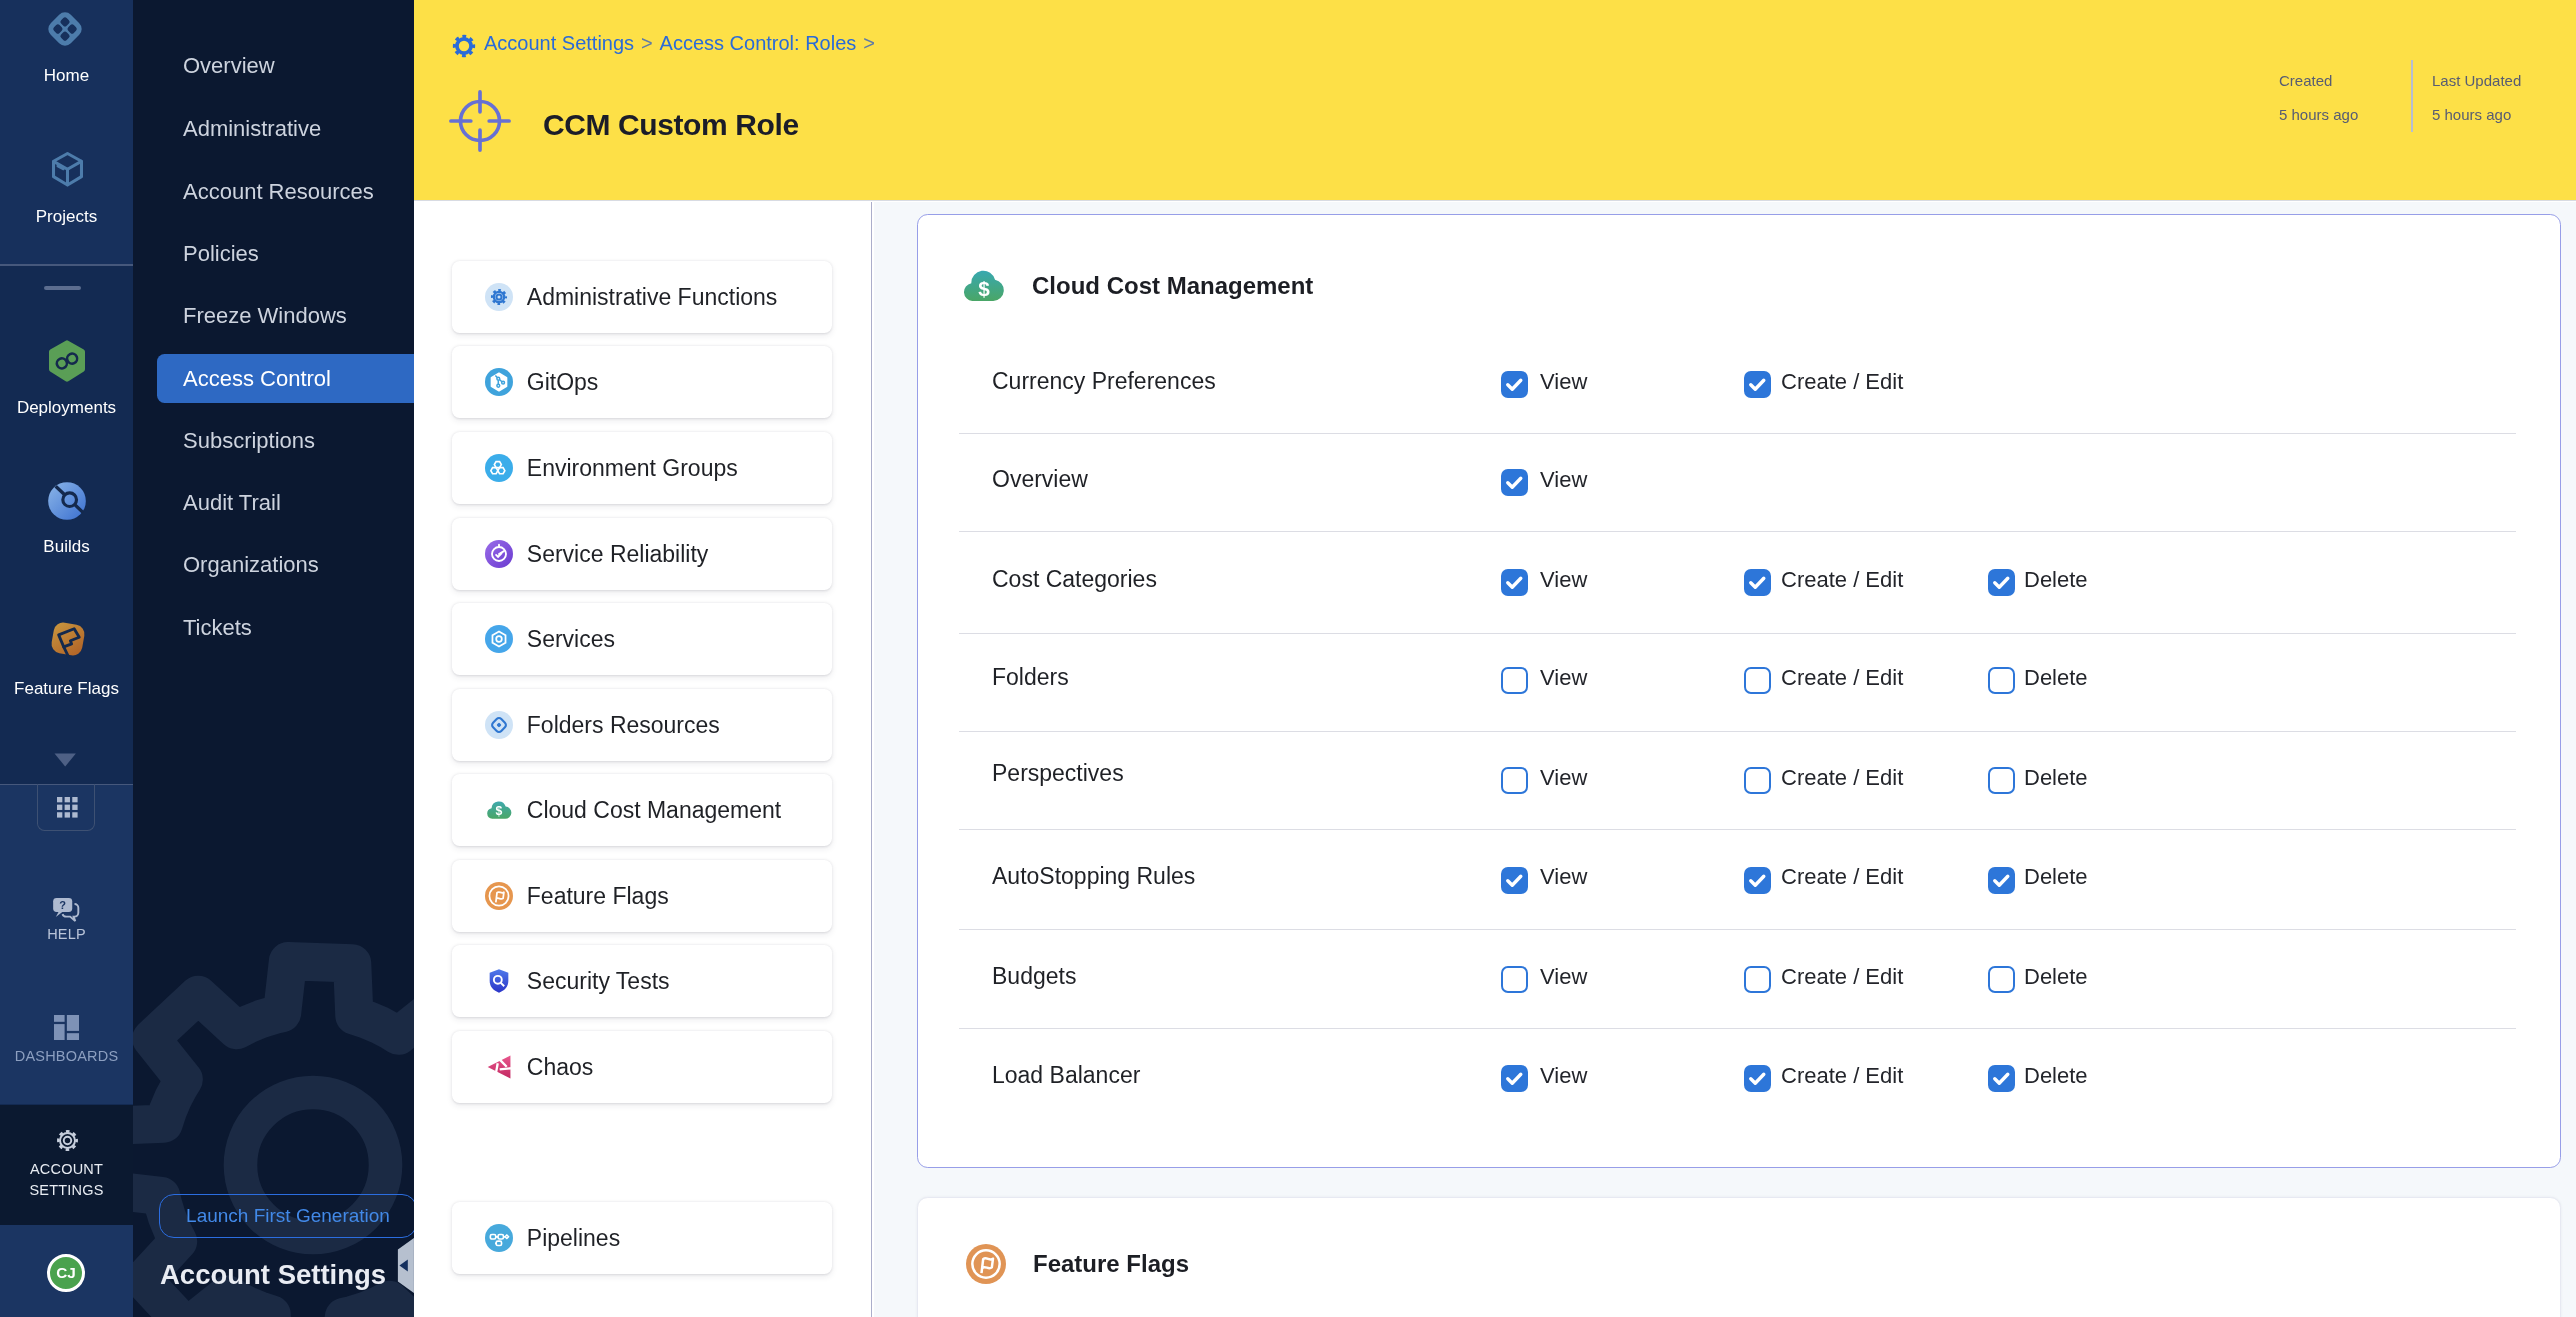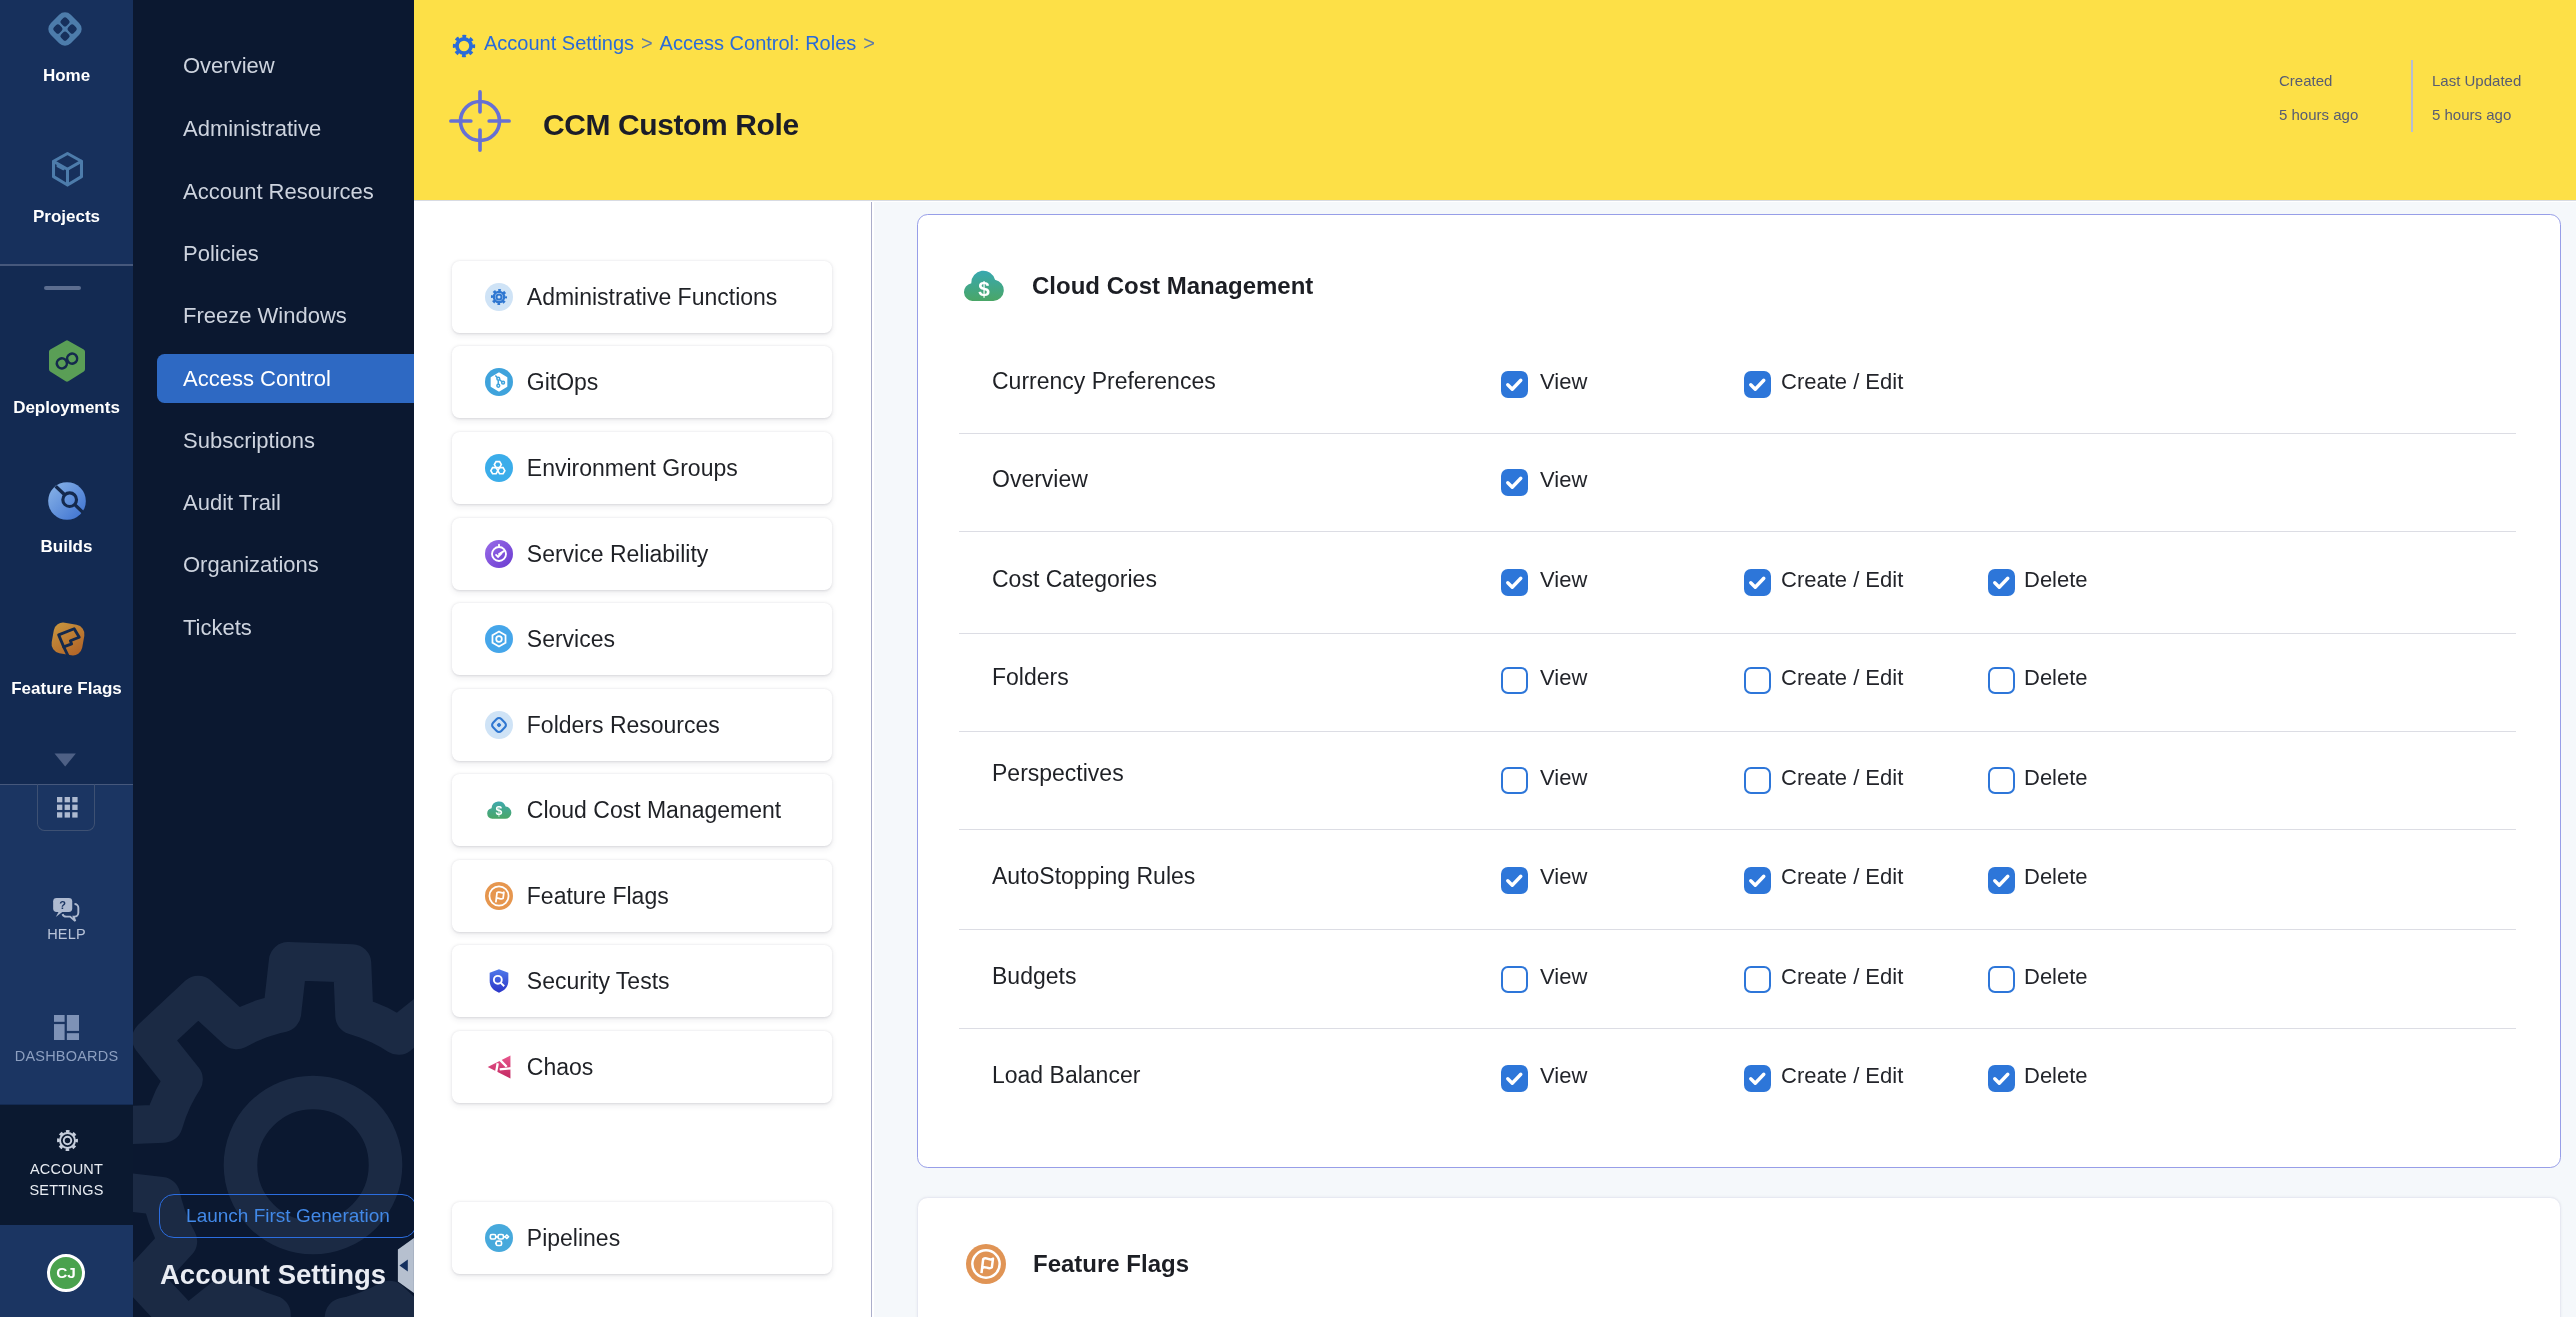--- a/index.html
+++ b/index.html
@@ -2,21 +2,21 @@
 <html style="font-size:12.2px"><head>
 <meta charset="utf-8">
 <style>
 *{margin:0;padding:0;box-sizing:border-box}
 html,body{width:2576px;height:1318px}
 .page{position:relative;width:2576px;height:1318px;font-family:"Liberation Sans",sans-serif;background:#fff;overflow:hidden}
 .abs{position:absolute}
 
 .nav1{position:absolute;left:0;top:0;width:133px;height:1318px;background:#132a52}
 .n1sec{position:absolute;left:0;width:133px}
-.n1lbl{position:absolute;width:133px;text-align:center;color:#fff;font-weight:700;font-size:17px}
+.n1lbl{position:absolute;width:133px;text-align:center;color:#fff;font-weight:400;font-size:17px}
 .n1small{position:absolute;width:133px;text-align:center;font-size:14.5px;letter-spacing:0.2px}
 
 .nav2{position:absolute;left:133px;top:0;width:281px;height:1318px;background:#0b1830;overflow:hidden}
 .n2item{position:absolute;left:50px;font-size:22px;color:#cdd3de;white-space:nowrap}
 .n2active{position:absolute;left:24px;width:257px;height:49px;background:#2e69c3;border-radius:7.6px 0 0 7.6px}
 
 .hdr{position:absolute;left:414px;top:0;width:2162px;height:201px;background:#fde047;border-bottom:1.5px solid #d8dbe2}
 .crumb{position:absolute;font-size:20px;color:#2a6bd8;white-space:nowrap}
 .crumbsep{color:#5f7aa6;font-size:20px;margin:0 6.9px}
 .title{position:absolute;font-size:30px;font-weight:700;color:#1b1d29;letter-spacing:-0.4px;white-space:nowrap}

